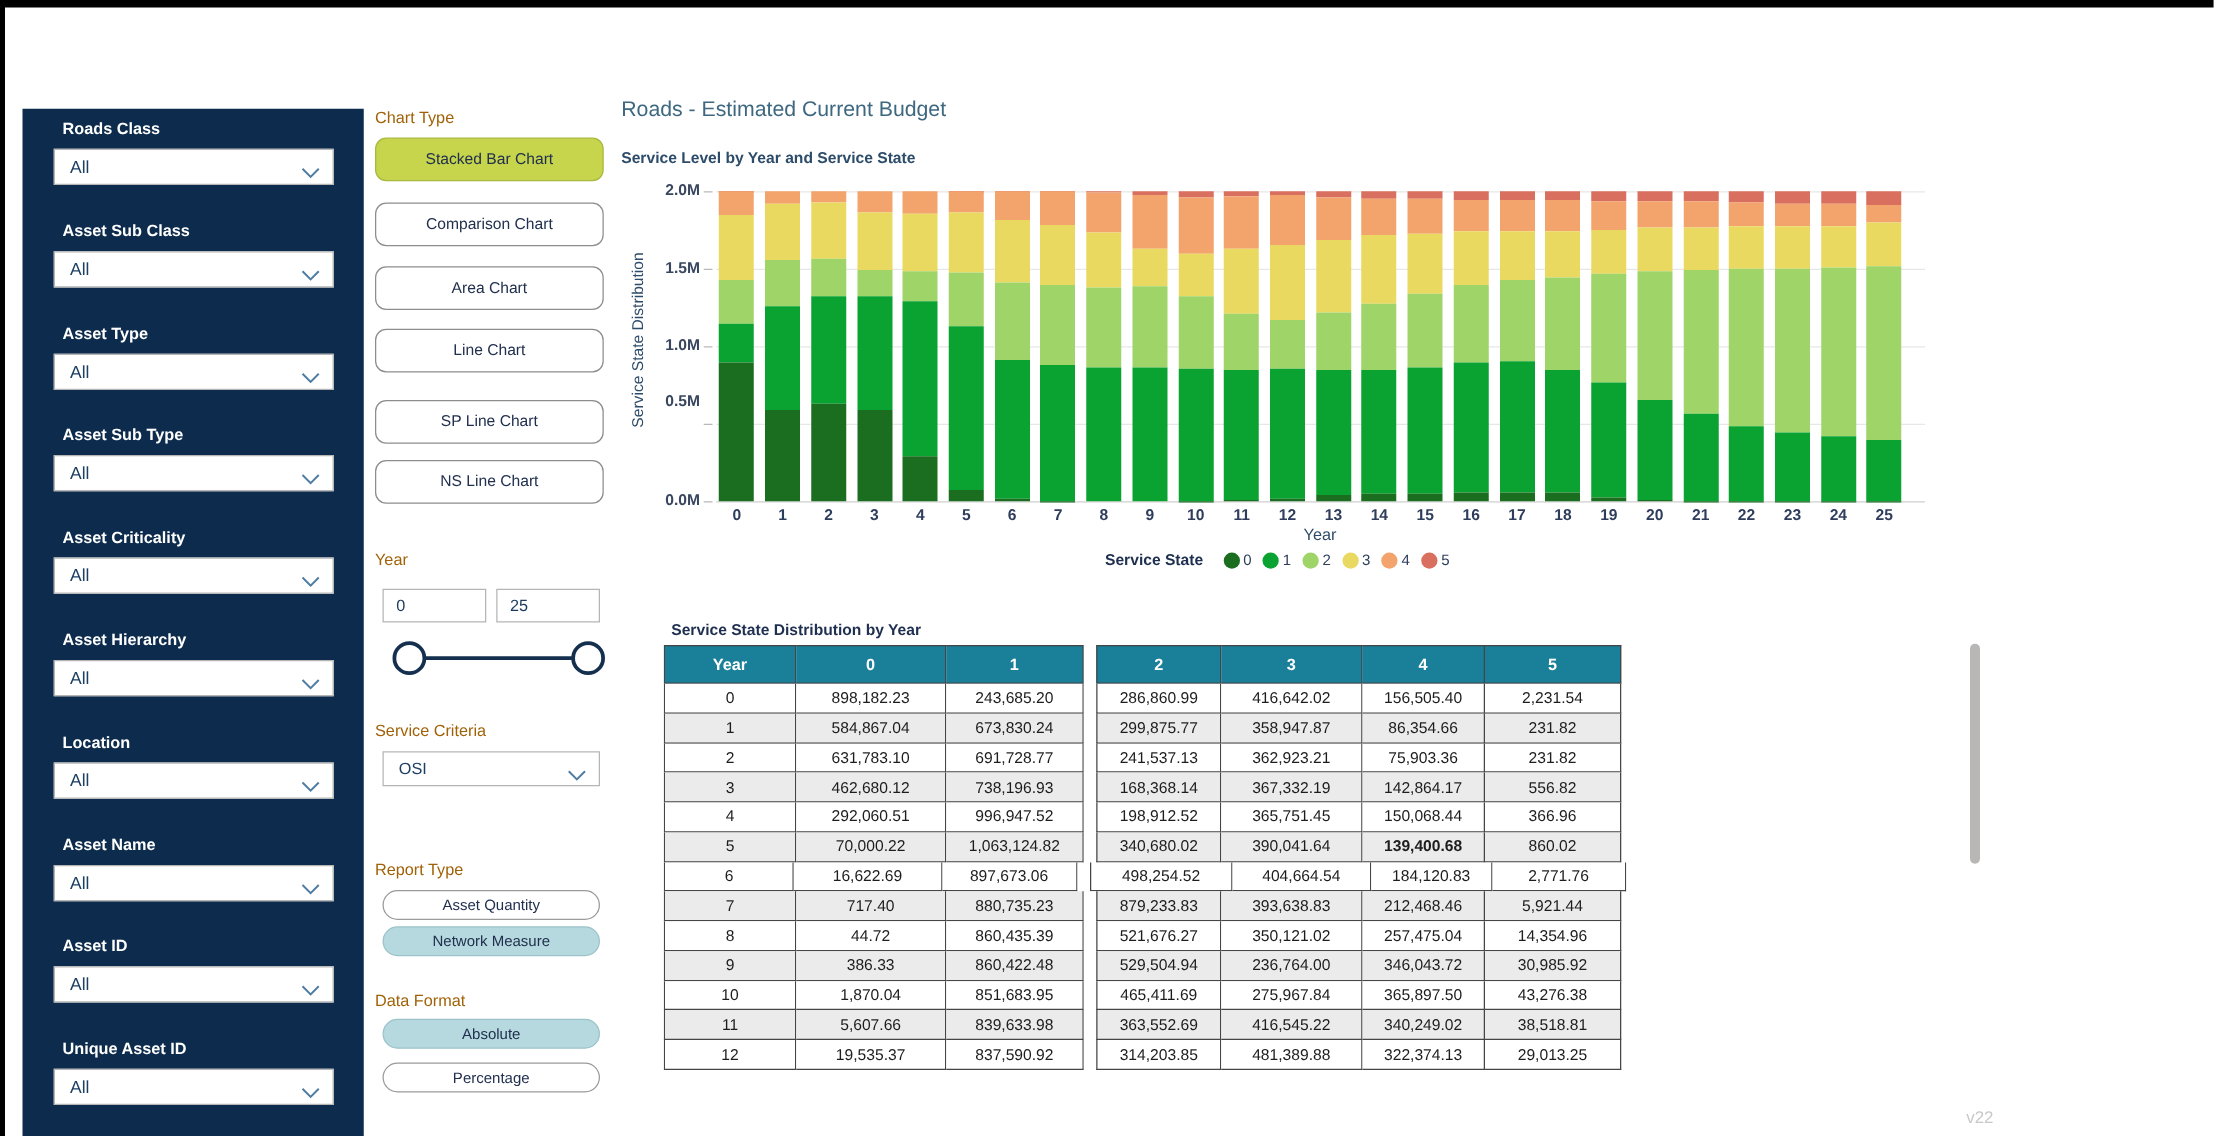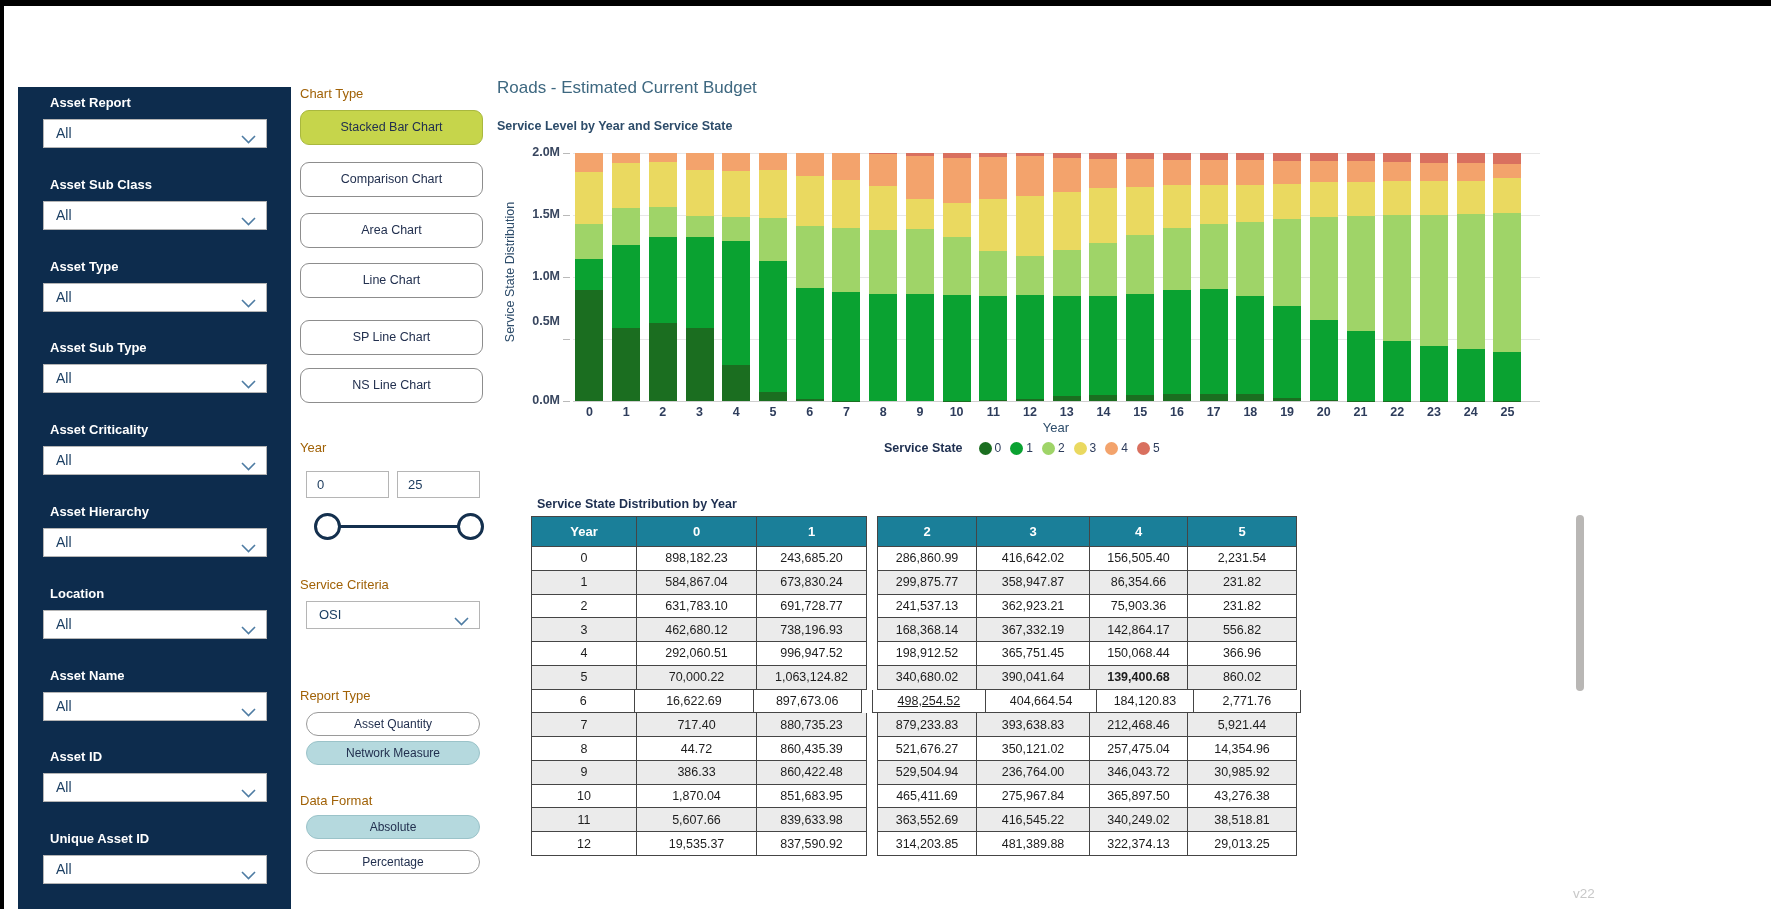--- a/index.html
+++ b/index.html
@@ -76,21 +76,21 @@
 
 <div id="page">
   <div class="strip-top"></div>
   <div class="strip-left"></div>
 
 
 
   <div class="sidebar">
     <div>
         <div class="fgroup" style="top: 8px;">
-          <div class="flabel">Asset Report</div>
+          <div class="flabel">Roads Class</div>
           <div class="dropdown">
             <span class="ddval">All</span>
             <span class="chev"><svg width="15" height="9" viewBox="0 0 15 9">
                 <polyline points="1,1 7.5,7.5 14,1" fill="none" stroke="#4e7ca3" stroke-width="1.6"></polyline>
               </svg></span>
           </div>
         </div>
         <div class="fgroup" style="top: 89.8px;">
           <div class="flabel">Asset Sub Class</div>
           <div class="dropdown">
@@ -572,21 +572,21 @@
           <div class="tcell cfirst" style="width: 100px;">340,680.02</div>
           <div class="tcell" style="width: 113px;">390,041.64</div>
           <div class="tcell" style="width: 98px; font-weight: bold;">139,400.68</div>
           <div class="tcell" style="width: 109px;">860.02</div>
         </div>
         <div class="trow">
           <div class="tcell cfirst" style="width: 106px;">6</div>
           <div class="tcell" style="width: 120px;">16,622.69</div>
           <div class="tcell" style="width: 110px;">897,673.06</div>
           <div class="tspacer"></div>
-          <div class="tcell cfirst" style="width: 116px; text-decoration: underline;">498,254.52</div>
+          <div class="tcell cfirst" style="width: 116px;">498,254.52</div>
           <div class="tcell" style="width: 113px;">404,664.54</div>
           <div class="tcell" style="width: 98px;">184,120.83</div>
           <div class="tcell" style="width: 109px;">2,771.76</div>
         </div>
         <div class="trow odd">
           <div class="tcell cfirst" style="width: 106px;">7</div>
           <div class="tcell" style="width: 120px;">717.40</div>
           <div class="tcell" style="width: 110px;">880,735.23</div>
           <div class="tspacer"></div>
           <div class="tcell cfirst" style="width: 100px;">879,233.83</div>

